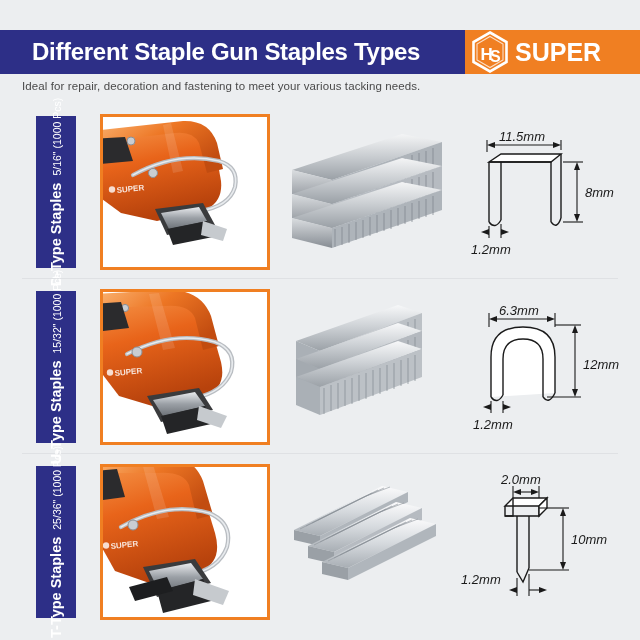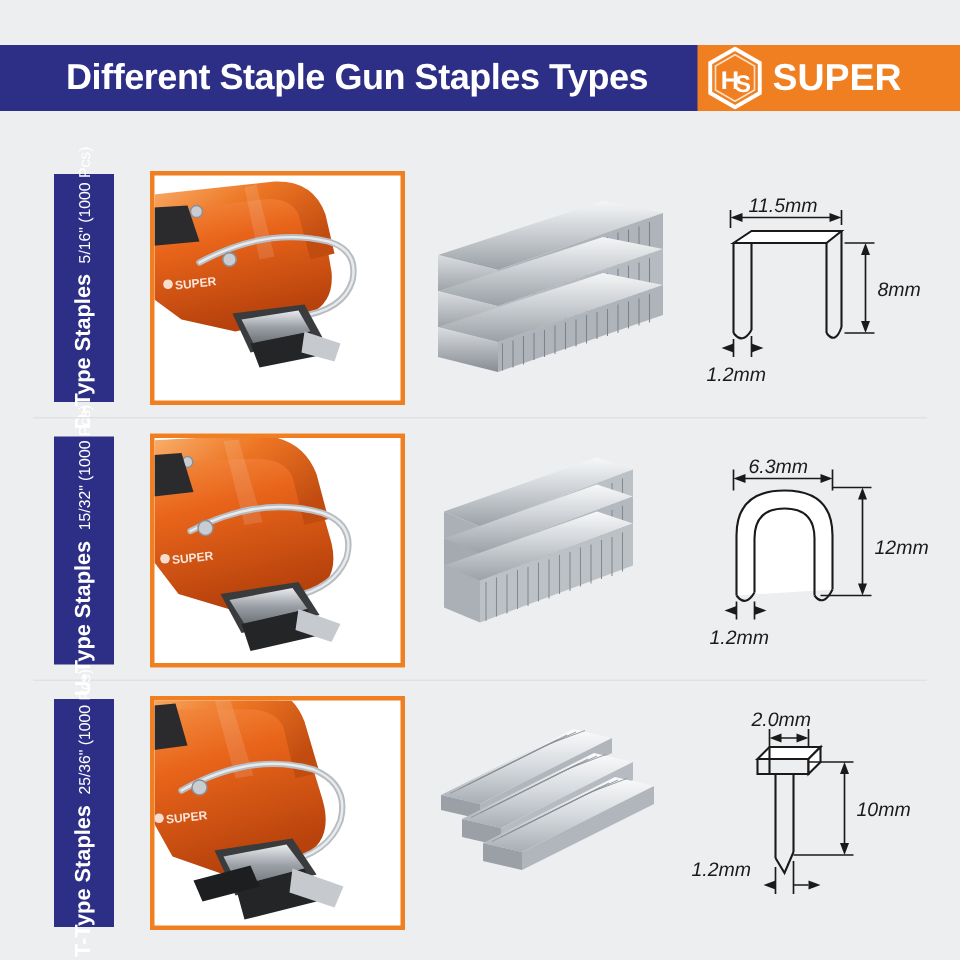--- a/index.html
+++ b/index.html
@@ -11,21 +11,21 @@
   }
   .page{position:relative;width:640px;height:640px;background:#eceef0;}
 
   
   .header-bar{
     position:absolute;left:0;top:30px;width:640px;height:44px;
     background:#2d2f87;display:flex;align-items:center;
   }
   .header-title{
     color:#ffffff;font-size:24px;font-weight:bold;
-    letter-spacing:-0.3px;margin-left:44px;white-space:nowrap;
+    letter-spacing:-0.3px;margin-left:32px;white-space:nowrap;
   }
   .logo-block{
     position:absolute;right:0;top:0;height:44px;width:175px;
     background:#f07f22;display:flex;align-items:center;
   }
   .logo-hex{
     width:38px;height:42px;margin-left:6px;flex:none;position:relative;
   }
   .logo-word{
     color:#ffffff;font-size:25px;font-weight:bold;letter-spacing:0px;
@@ -90,20 +90,21 @@
           <path d="M19 1.5 L35.5 11 L35.5 31 L19 40.5 L2.5 31 L2.5 11 Z" fill="none" stroke="#ffffff" stroke-width="2.6"></path>
           <path d="M19 5.5 L32 13 L32 29 L19 36.5 L6 29 L6 13 Z" fill="none" stroke="#ffffff" stroke-width="1.1" opacity="0.75"></path>
           <text x="9.5" y="28.5" font-family="Liberation Sans, sans-serif" font-size="17" font-weight="bold" fill="#ffffff">H</text>
           <text x="19" y="30.5" font-family="Liberation Sans, sans-serif" font-size="16" font-weight="bold" fill="#ffffff">S</text>
         </svg>
       </div>
       <div class="logo-word">SUPER</div>
     </div>
   </div>
 
+  <div class="subtitle">Ideal for repair, decoration and fastening to meet your various tacking needs.</div>
 
   <div class="row" style="top:108px;">
 
     <div class="label-bar">
       <div class="label-rot">
         <span class="label-main">D-Type Staples</span>
         <span class="label-sub">5/16" (1000 Pcs)</span>
       </div>
     </div>
 

